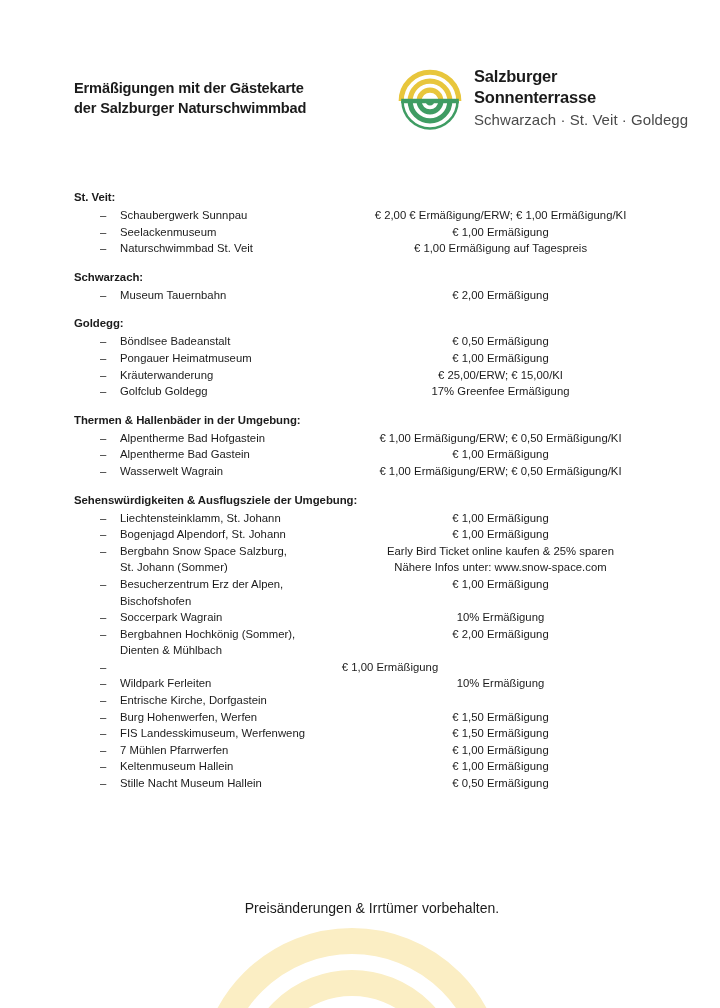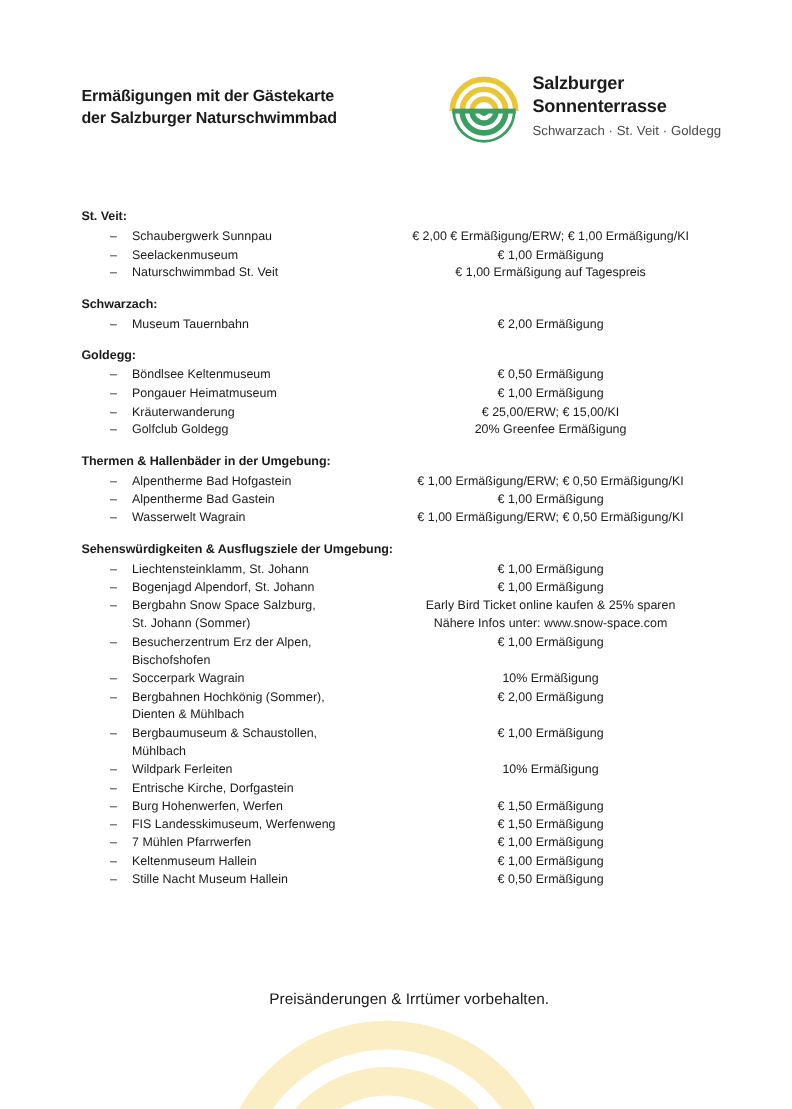--- a/index.html
+++ b/index.html
@@ -56,21 +56,21 @@
     letter-spacing: -0.15px;
     color: #1b1b1b;
   }
   .doc-title .line {
     display: block;
     white-space: nowrap;
   }
 
   .brand {
     position: absolute;
-    left: 408px;
+    left: 398px;
     top: 66px;
     width: 262px;
     height: 78px;
   }
   .brand-mark {
     position: absolute;
     left: 0;
     top: 3px;
     width: 64px;
     height: 64px;
@@ -84,21 +84,21 @@
   .brand-name {
     font-size: 16.5px;
     font-weight: bold;
     line-height: 20.5px;
     letter-spacing: -0.2px;
     color: #1b1b1b;
   }
   .brand-name .line { display: block; white-space: nowrap; }
   .brand-sub {
     margin-top: 6px;
-    font-size: 12px;
+    font-size: 15px;
     line-height: 13px;
     color: #4a4a4a;
     letter-spacing: 0.05px;
     white-space: nowrap;
   }
 
   
   .content {
     position: absolute;
     left: 74px;
@@ -257,37 +257,37 @@
             <span class="name"><span>Museum Tauernbahn</span></span>
             <span class="price"><span>€ 2,00 Ermäßigung</span></span>
           </div>
         </div>
       </div>
       <div class="section">
         <div class="section-title">Goldegg:</div>
         <div class="rows">
           <div class="row">
             <span class="dash">–</span>
-            <span class="name"><span>Böndlsee Keltenmuseum</span></span>
+            <span class="name"><span>Böndlsee Badeanstalt</span></span>
             <span class="price"><span>€ 0,50 Ermäßigung</span></span>
           </div>
           <div class="row">
             <span class="dash">–</span>
             <span class="name"><span>Pongauer Heimatmuseum</span></span>
             <span class="price"><span>€ 1,00 Ermäßigung</span></span>
           </div>
           <div class="row">
             <span class="dash">–</span>
             <span class="name"><span>Kräuterwanderung</span></span>
             <span class="price"><span>€ 25,00/ERW; € 15,00/KI</span></span>
           </div>
           <div class="row">
             <span class="dash">–</span>
             <span class="name"><span>Golfclub Goldegg</span></span>
-            <span class="price"><span>20% Greenfee Ermäßigung</span></span>
+            <span class="price"><span>17% Greenfee Ermäßigung</span></span>
           </div>
         </div>
       </div>
       <div class="section">
         <div class="section-title">Thermen &amp; Hallenbäder in der Umgebung:</div>
         <div class="rows">
           <div class="row">
             <span class="dash">–</span>
             <span class="name"><span>Alpentherme Bad Hofgastein</span></span>
             <span class="price"><span>€ 1,00 Ermäßigung/ERW; € 0,50 Ermäßigung/KI</span></span>
@@ -332,21 +332,20 @@
             <span class="name"><span>Soccerpark Wagrain</span></span>
             <span class="price"><span>10% Ermäßigung</span></span>
           </div>
           <div class="row">
             <span class="dash">–</span>
             <span class="name"><span>Bergbahnen Hochkönig (Sommer),</span><span class="l2">Dienten &amp; Mühlbach</span></span>
             <span class="price"><span>€ 2,00 Ermäßigung</span></span>
           </div>
           <div class="row">
             <span class="dash">–</span>
-            <span class="name"><span>Bergbaumuseum &amp; Schaustollen,</span><span class="l2">Mühlbach</span></span>
             <span class="price"><span>€ 1,00 Ermäßigung</span></span>
           </div>
           <div class="row">
             <span class="dash">–</span>
             <span class="name"><span>Wildpark Ferleiten</span></span>
             <span class="price"><span>10% Ermäßigung</span></span>
           </div>
           <div class="row">
             <span class="dash">–</span>
             <span class="name"><span>Entrische Kirche, Dorfgastein</span></span>

